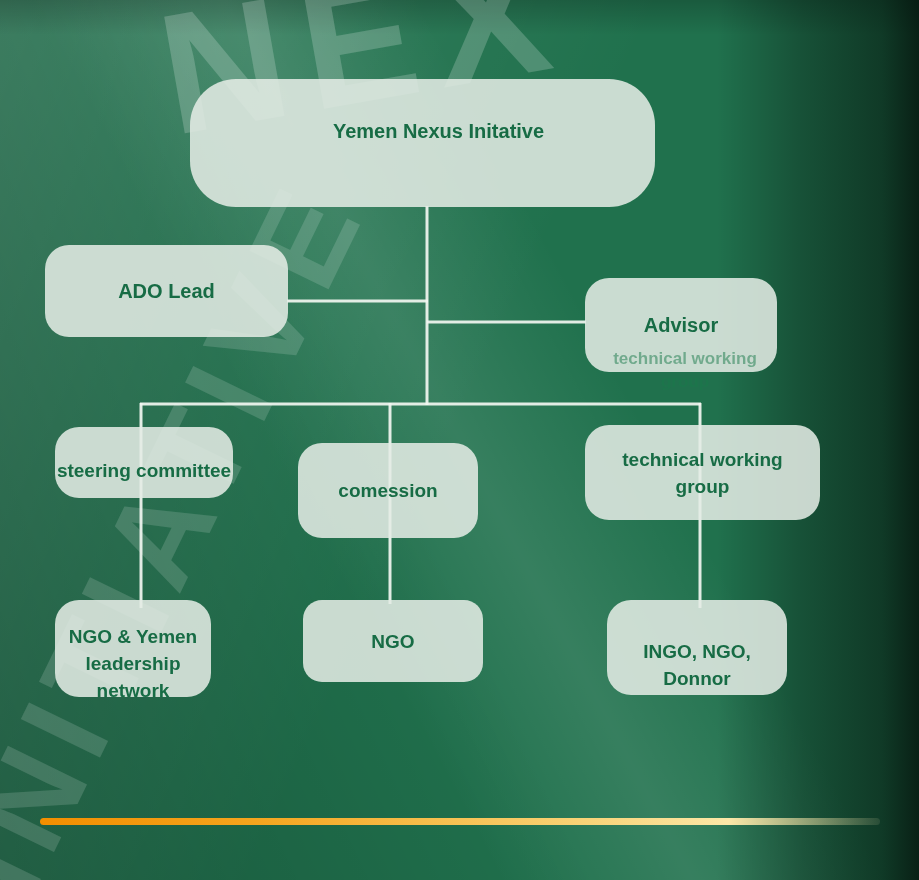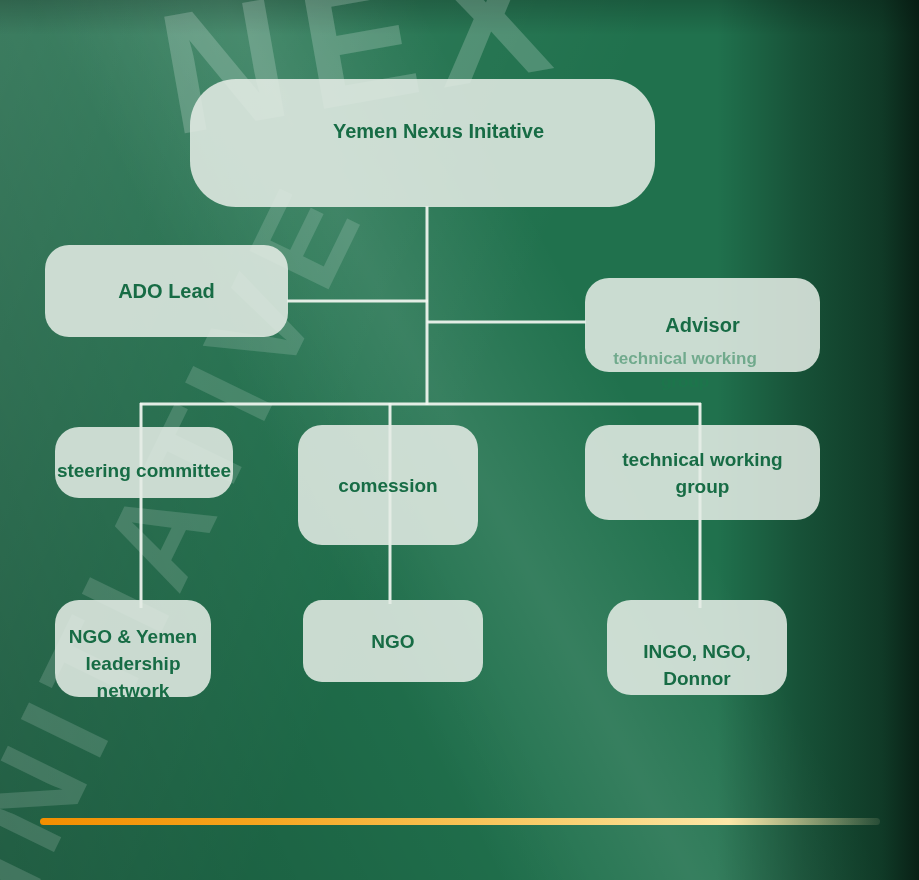--- a/index.html
+++ b/index.html
@@ -64,23 +64,23 @@
     justify-content: center;
     text-align: center;
     color: #176c45;
     font-weight: bold;
     font-size: 19px;
     line-height: 27px;
   }
 
   .n-root      { left: 190px; top: 79px;  width: 465px; height: 128px; border-radius: 46px; font-size: 20px; padding-bottom: 24px; padding-left: 32px; }
   .n-ado       { left: 45px;  top: 245px; width: 243px; height: 92px;  font-size: 20px; }
-  .n-advisor   { left: 585px; top: 278px; width: 235px; height: 94px;  font-size: 20px; }
+  .n-advisor   { left: 585px; top: 278px; width: 192px; height: 94px;  font-size: 20px; }
   .n-steering  { left: 55px;  top: 427px; width: 178px; height: 71px;  padding-top: 16px; }
-  .n-comession { left: 298px; top: 425px; width: 180px; height: 120px; }
+  .n-comession { left: 298px; top: 443px; width: 180px; height: 95px; }
   .n-twg       { left: 585px; top: 425px; width: 235px; height: 95px;  padding: 0 30px; }
   .n-network   { left: 55px;  top: 600px; width: 156px; height: 97px;  padding-top: 30px; }
   .n-ngo       { left: 303px; top: 600px; width: 180px; height: 82px; border-radius: 19px; }
   .n-ingo      { left: 607px; top: 600px; width: 180px; height: 95px;  padding: 34px 22px 0 22px; }
 
   .ghost-label {
     position: absolute;
     left: 600px; top: 347px;
     width: 170px;
     z-index: 4;

